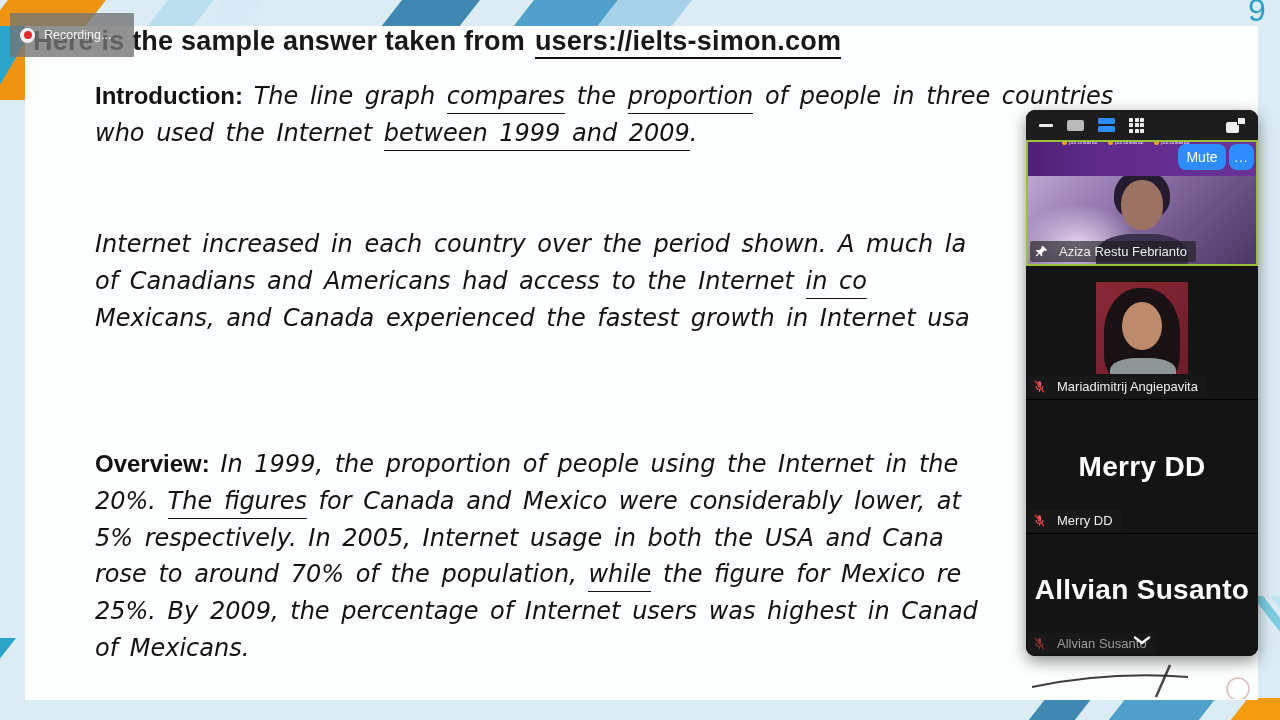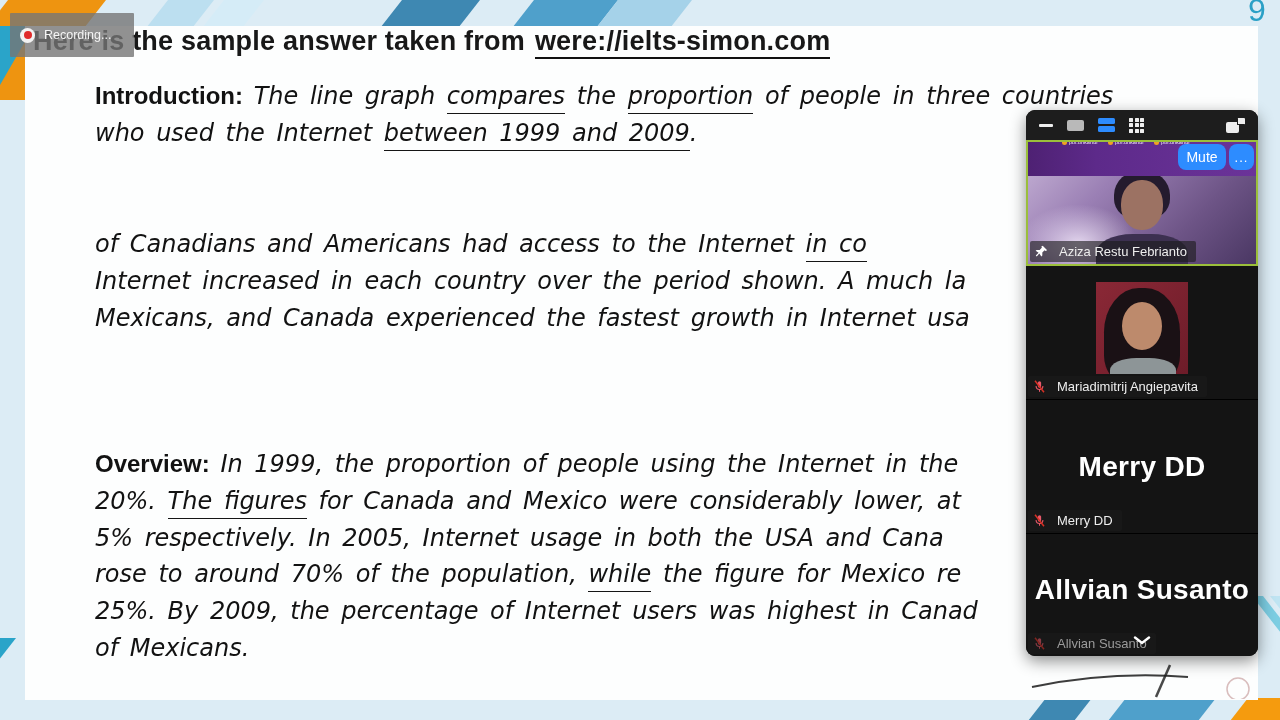--- a/index.html
+++ b/index.html
@@ -101,30 +101,30 @@
   <div class="stripe" style="left:1248px; top:698px; width:70px; height:24px; background:#f59b0e;"></div>
   <div class="stripe" style="left:-14px; top:638px; width:30px; height:92px; background:#2aa4c9;"></div>
   <div class="stripe-r" style="left:1252px; top:596px; width:11px; height:120px; background:#7ccde2;"></div>
   <div class="stripe-r" style="left:1270px; top:596px; width:12px; height:120px; background:#bfe4f2;"></div>
 </div>
 
 <div class="page-number">9</div>
 
 <div class="doc">
   <div class="slide-title">
-    <span>Here is the sample answer taken from</span><span class="link">were://ielts-simon.com</span>
+    <span>Here is the sample answer taken from</span><span class="link">users://ielts-simon.com</span>
   </div>
 
   <div class="para" style="top:52px;">
       <div class="tline"><span class="seg-b">Introduction: </span><span class="">The line graph </span><span class=" seg-u">compares</span><span class=""> the </span><span class=" seg-u">proportion</span><span class=""> of people in three countries</span></div>
       <div class="tline"><span class="">who used the Internet </span><span class=" seg-u">between 1999 and 2009</span><span class="">.</span></div>
     </div>
   <div class="para" style="top:200px;">
+      <div class="tline"><span class="">Internet increased in each country over the period shown. A much la</span></div>
       <div class="tline"><span class="">of Canadians and Americans had access to the Internet </span><span class=" seg-u">in co</span></div>
-      <div class="tline"><span class="">Internet increased in each country over the period shown. A much la</span></div>
       <div class="tline"><span class="">Mexicans, and Canada experienced the fastest growth in Internet usa</span></div>
     </div>
   <div class="para" style="top:420px;">
       <div class="tline"><span class="seg-b">Overview: </span><span class="">In 1999, the proportion of people using the Internet in the</span></div>
       <div class="tline"><span class="">20%. </span><span class=" seg-u">The figures</span><span class=""> for Canada and Mexico were considerably lower, at</span></div>
       <div class="tline"><span class="">5% respectively. In 2005, Internet usage in both the USA and Cana</span></div>
       <div class="tline"><span class="">rose to around 70% of the population, </span><span class=" seg-u">while</span><span class=""> the figure for Mexico re</span></div>
       <div class="tline"><span class="">25%. By 2009, the percentage of Internet users was highest in Canad</span></div>
       <div class="tline"><span class="">of Mexicans.</span></div>
     </div>

